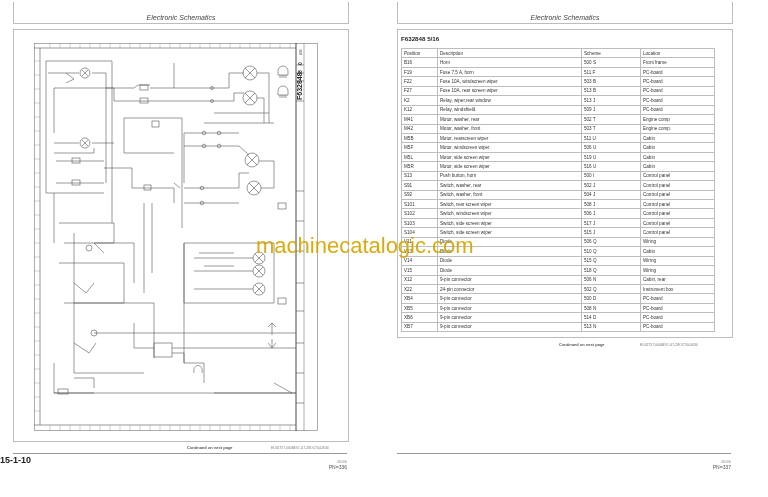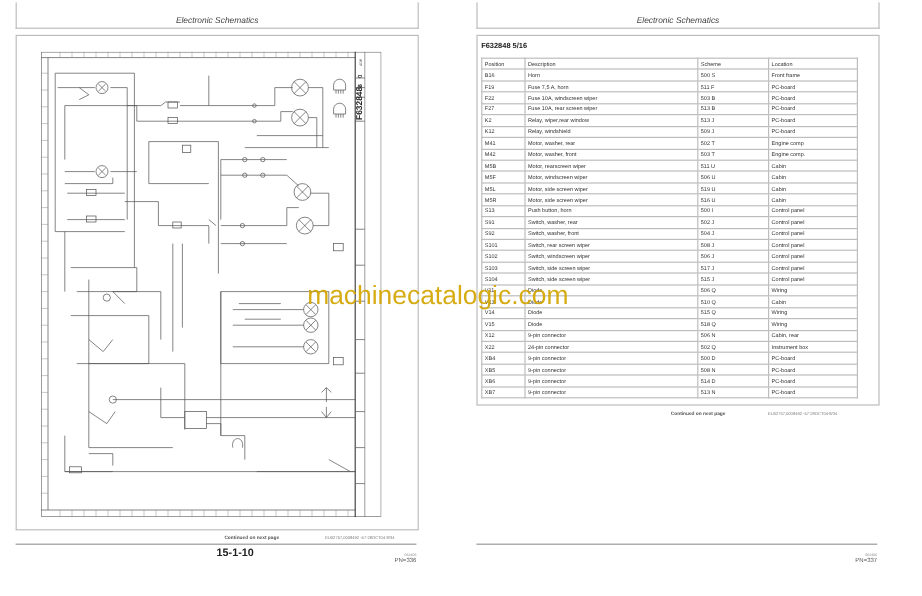--- a/index.html
+++ b/index.html
@@ -5,21 +5,21 @@
   html,body{margin:0;padding:0;background:#ffffff;}
   body{width:768px;height:497px;position:relative;overflow:hidden;font-family:"Liberation Sans",sans-serif;color:#222;}
   .page{position:absolute;top:0;width:384px;height:497px;}
   .page.left{left:0;}
   .page.right{left:384px;}
   .hdr-box{position:absolute;left:13px;top:2px;width:334px;height:21px;border:1px solid #bdbdbd;border-top:none;}
   .hdr-title{position:absolute;left:0;right:0;top:12px;text-align:center;font-size:7px;font-style:italic;color:#444;}
   .content-box{position:absolute;left:13px;top:29px;width:334px;height:411px;border:1px solid #bdbdbd;}
   .right .content-box{height:307px;}
   .footer-line{position:absolute;left:13px;top:453px;width:334px;height:1px;background:#9a9a9a;}
-  .page-num{position:absolute;left:16px;width:360px;top:455px;text-align:center;font-size:9px;font-weight:bold;color:#222;}
+  .page-num{position:absolute;left:0;width:360px;top:455px;font-size:9px;font-weight:bold;color:#222;}
   .pn-small{position:absolute;right:37px;top:460px;font-size:3px;color:#888;text-align:right;}
   .pn{position:absolute;right:37px;top:464px;font-size:5px;color:#555;text-align:right;}
   .cont{position:absolute;font-size:4px;font-weight:bold;color:#555;}
   .code{position:absolute;font-size:3.4px;color:#777;}
   
   .schem{position:absolute;left:34px;top:43px;width:284px;height:388px;}
   .schem svg{width:100%;height:100%;}
   
   .tbl-title{position:absolute;left:17px;top:35px;font-size:6.2px;font-weight:bold;color:#222;}
   table.parts{position:absolute;left:17px;top:48px;width:314px;border-collapse:collapse;font-size:4.6px;color:#333;}

